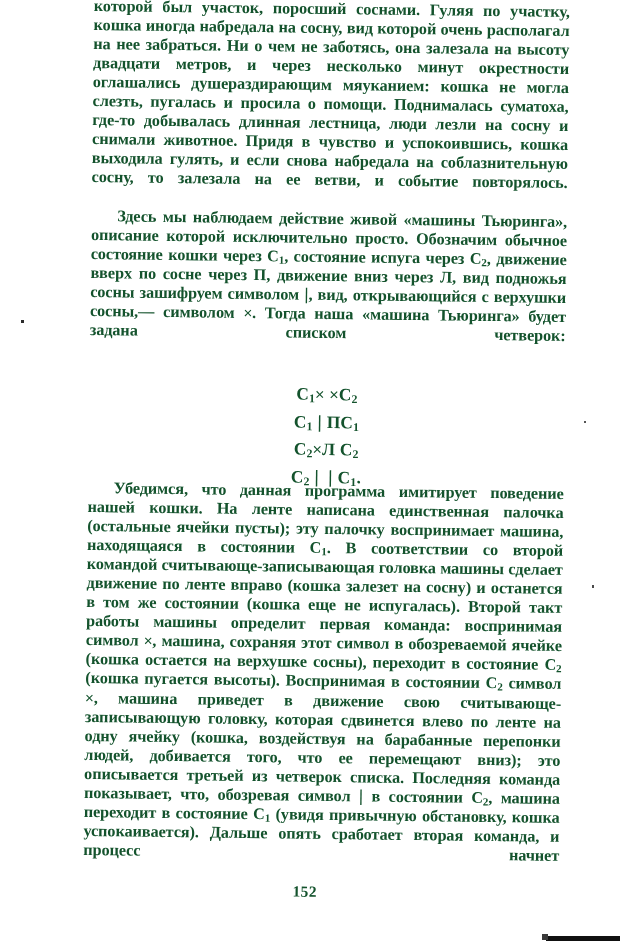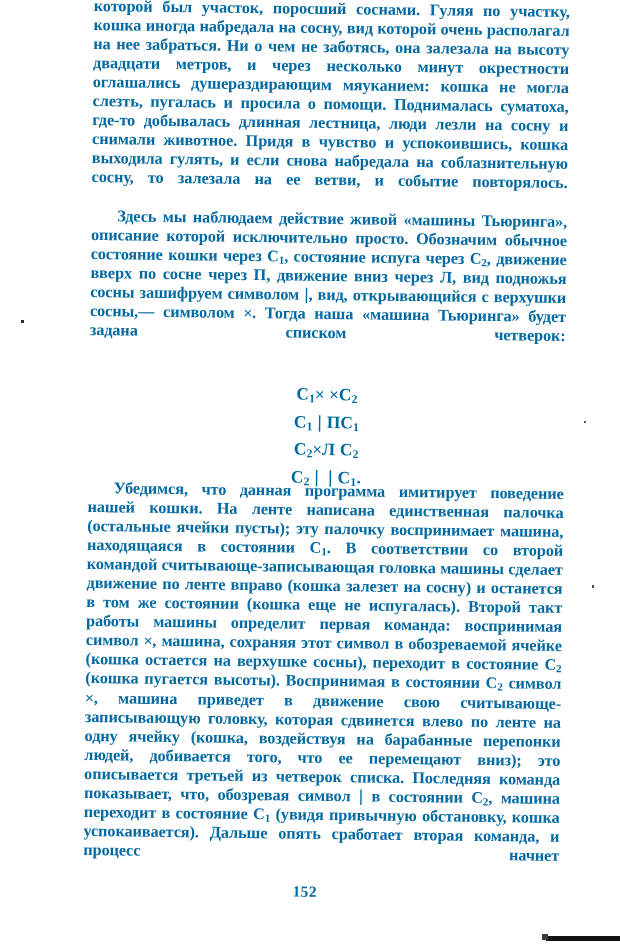--- a/index.html
+++ b/index.html
@@ -7,21 +7,21 @@
     padding: 0;
     background: #ffffff;
   }
   #page {
     position: relative;
     width: 620px;
     height: 945px;
     background: #ffffff;
     overflow: hidden;
     font-family: "Liberation Serif", "DejaVu Serif", serif;
-    color: #0369a1;
+    color: #14532d;
   }
   
   #scan-skew {
     position: absolute;
     left: 0;
     top: 0;
     width: 620px;
     height: 945px;
     transform: rotate(0.72deg);
     transform-origin: 88px 470px;

